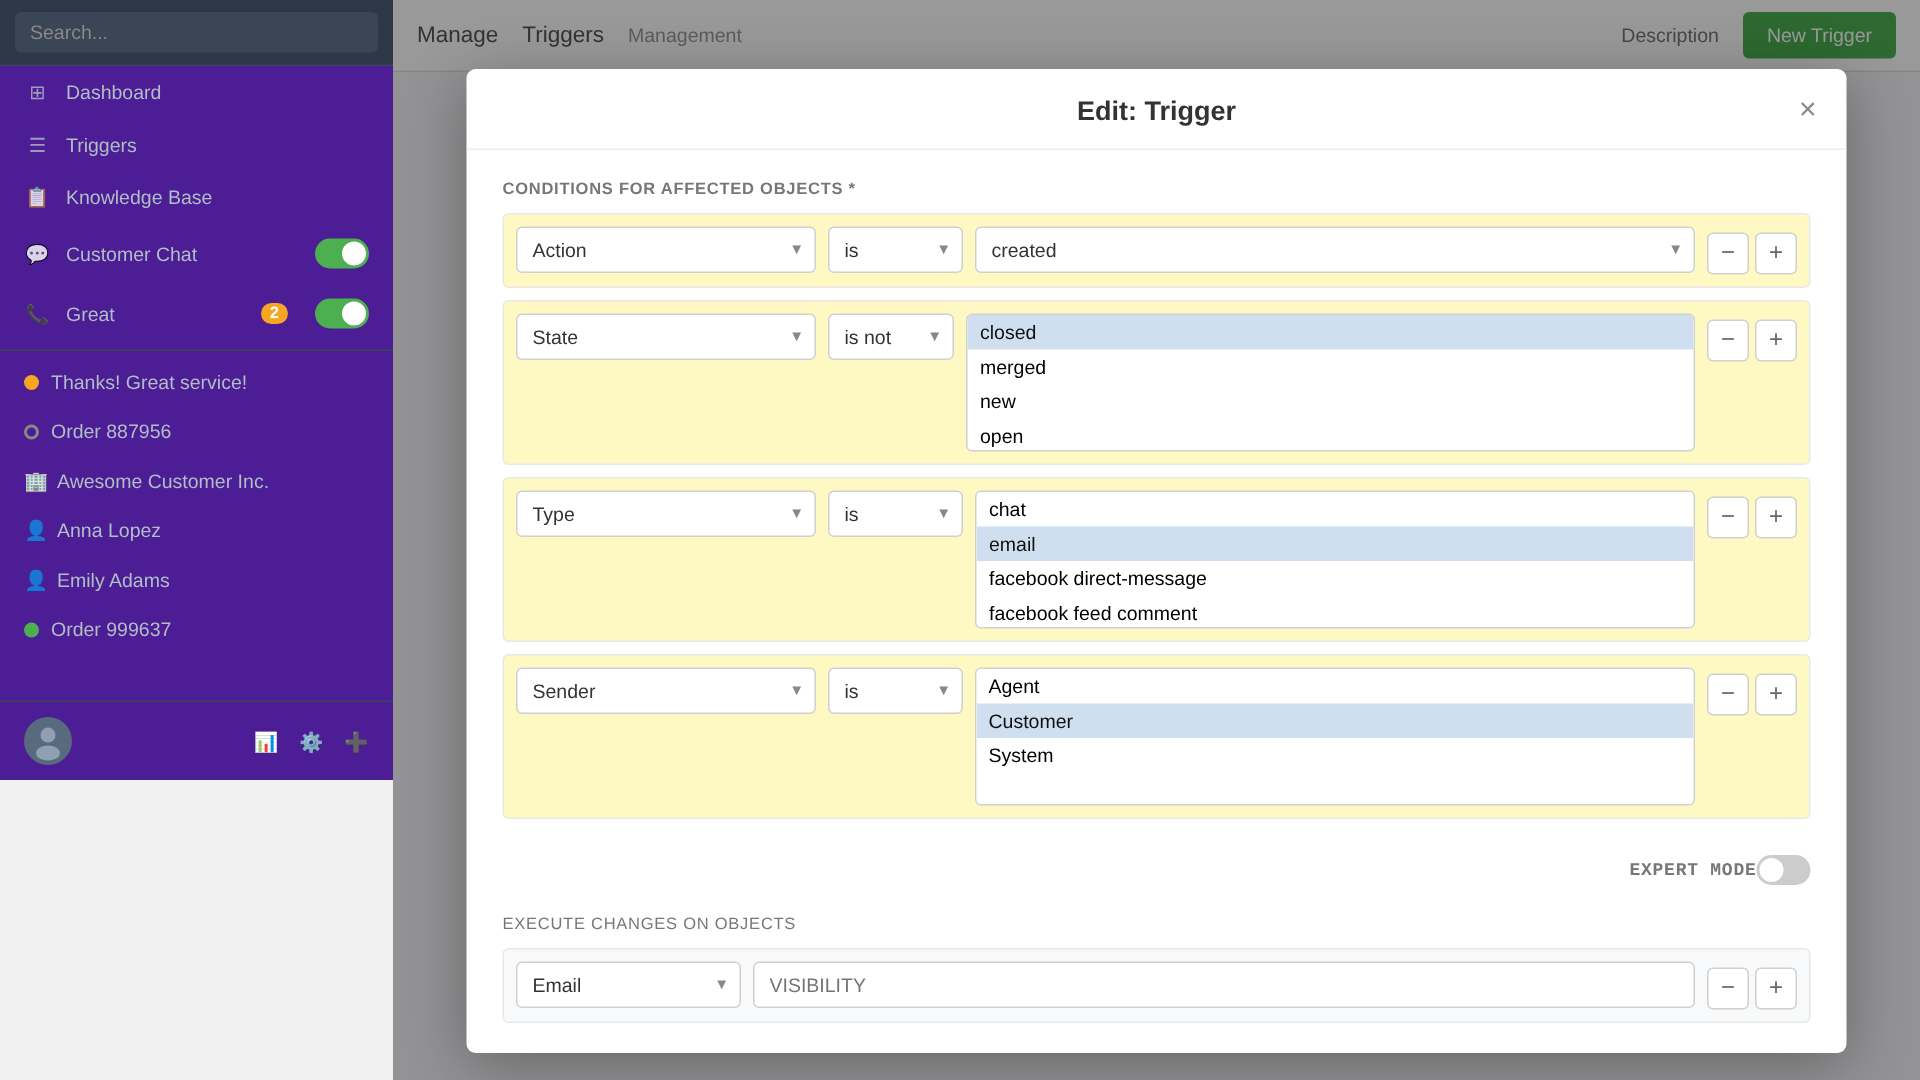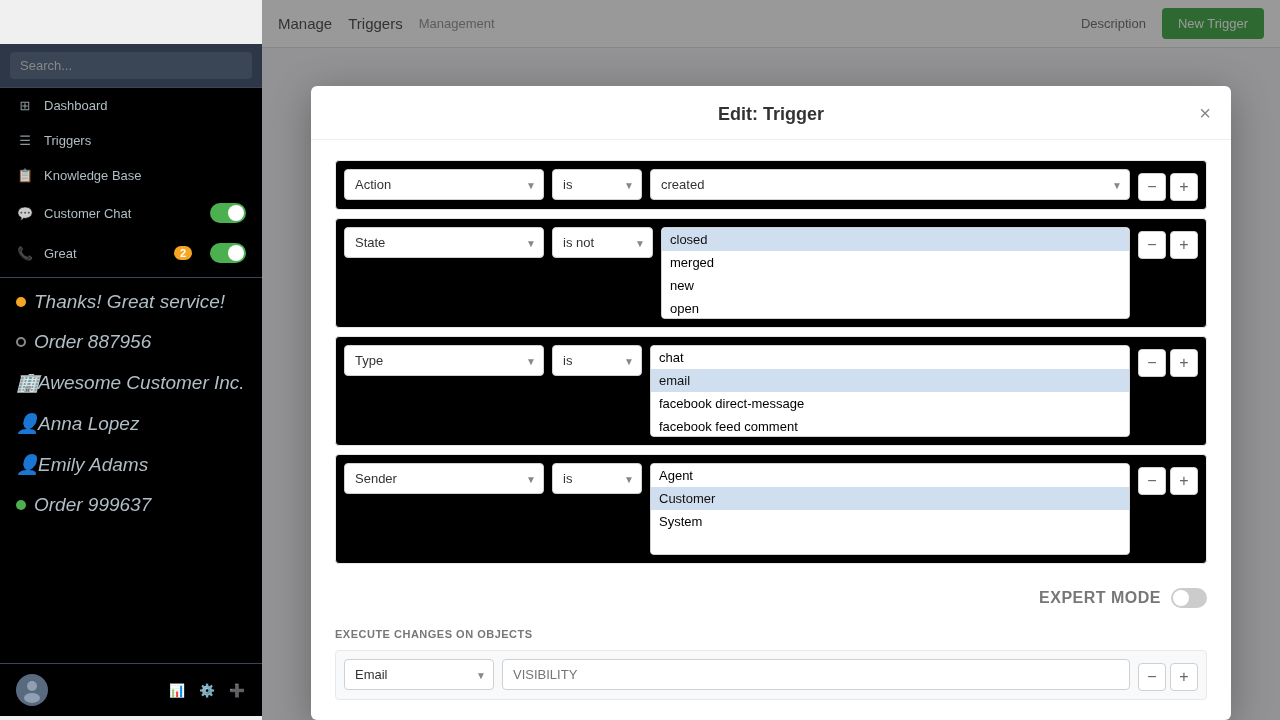--- a/index.html
+++ b/index.html
@@ -2,27 +2,26 @@
 <html><head>
   <meta charset="utf-8">
   <style>
     * { box-sizing: border-box; margin: 0; padding: 0; }
     body { font-family: -apple-system, BlinkMacSystemFont, 'Segoe UI', sans-serif; font-size: 13px; background: #f0f0f0; display: flex; width: 1280px; height: 720px; overflow: hidden; }
 
     
     .sidebar {
       width: 262px;
       min-width: 262px;
-      background: #000000;
+      background: #4c1d95;
       color: #ccc;
       display: flex;
       flex-direction: column;
-      height: 672px;
+      height: 520px;
       overflow: hidden;
-      margin-top: 44px;
     }
     .sidebar-search {
       padding: 8px 10px;
       background: #2d3748;
       border-bottom: 1px solid #3a4556;
     }
     .sidebar-search input {
       width: 100%;
       background: #3a4556;
       border: none;
@@ -78,22 +77,21 @@
 
     .sidebar-divider { border: none; border-top: 1px solid #3a4556; margin: 4px 0; }
 
     .sidebar-list-item {
       display: flex;
       align-items: center;
       padding: 9px 16px;
       cursor: pointer;
       color: #b0bec5;
       gap: 8px;
-      font-size: 19px;
-      font-style: italic;
+      font-size: 13px;
     }
     .dot {
       width: 10px;
       height: 10px;
       border-radius: 50%;
       flex-shrink: 0;
     }
     .dot-yellow { background: #f6a623; }
     .dot-green { background: #4caf50; }
     .dot-outline { border: 2px solid #888; background: transparent; }
@@ -158,21 +156,21 @@
       cursor: pointer;
       font-weight: 500;
     }
 
     
     .modal-overlay {
       position: absolute;
       top: 0; left: 0; right: 0; bottom: 0;
       background: rgba(0,0,0,0.4);
       display: flex;
-      align-items: flex-end;
+      align-items: center;
       justify-content: center;
       z-index: 100;
       padding-top: 28px;
     }
     .modal {
       background: white;
       border-radius: 6px;
       width: 920px;
       max-height: 680px;
       overflow-y: auto;
@@ -229,21 +227,21 @@
       letter-spacing: 0.5px;
       text-transform: uppercase;
       margin-bottom: 10px;
     }
 
     .condition-row {
       display: flex;
       align-items: flex-start;
       gap: 8px;
       margin-bottom: 8px;
-      background: #000000;
+      background: #fef9c3;
       border: 1px solid #e8e8e8;
       border-radius: 4px;
       padding: 8px;
     }
 
     .condition-field-dropdown {
       width: 200px;
       min-width: 200px;
     }
 
@@ -314,27 +312,28 @@
       justify-content: center;
       font-size: 16px;
       color: #666;
       flex-shrink: 0;
     }
 
     .expert-mode-row {
       display: flex;
       align-items: center;
       justify-content: flex-end;
-      gap: 10px;
+      gap: 0;
       padding: 8px 0;
       color: #777;
-      font-size: 16px;
+      font-size: 12px;
       text-transform: uppercase;
       letter-spacing: 0.5px;
       font-weight: 600;
+      font-family: Liberation Mono, monospace;
     }
     .toggle-small {
       width: 36px;
       height: 20px;
       background: #ccc;
       border-radius: 10px;
       position: relative;
       cursor: pointer;
     }
     .toggle-small::after {
@@ -344,21 +343,21 @@
       height: 16px;
       background: white;
       border-radius: 50%;
       top: 2px;
       left: 2px;
     }
 
     .execute-section { margin-top: 12px; }
     .execute-label {
       font-size: 11px;
-      font-weight: 700;
+      font-weight: 400;
       color: #777;
       letter-spacing: 0.5px;
       text-transform: uppercase;
       margin-bottom: 10px;
     }
     .execute-row {
       display: flex;
       align-items: flex-start;
       gap: 8px;
       background: #f8f9fa;
@@ -476,20 +475,21 @@
       <div class="modal-header">
         <span class="modal-title">Edit: Trigger</span>
         <button class="modal-close">×</button>
       </div>
       <div class="modal-body">
 
         
 
         
         <div class="conditions-section">
+          <div class="conditions-label">CONDITIONS FOR AFFECTED OBJECTS *</div>
 
           <div class="condition-row">
             <div class="dropdown-wrapper condition-field-dropdown">
               <select>
                 <option>Action</option>
               </select>
               <span class="dropdown-arrow">▼</span>
             </div>
             <div class="dropdown-wrapper" style="width:90px;">
               <select>
@@ -509,21 +509,21 @@
             </div>
           </div>
 
           <div class="condition-row">
             <div class="dropdown-wrapper condition-field-dropdown">
               <select>
                 <option>State</option>
               </select>
               <span class="dropdown-arrow">▼</span>
             </div>
-            <div class="dropdown-wrapper" style="width:101px;">
+            <div class="dropdown-wrapper" style="width:84px;">
               <select>
                 <option>is not</option>
               </select>
               <span class="dropdown-arrow">▼</span>
             </div>
             <div class="listbox-container">
               <select multiple="" class="listbox" size="4">
                 <option value="closed" selected="" style="background:#d0dff0;">closed</option>
                 <option value="merged">merged</option>
                 <option value="new">new</option>

